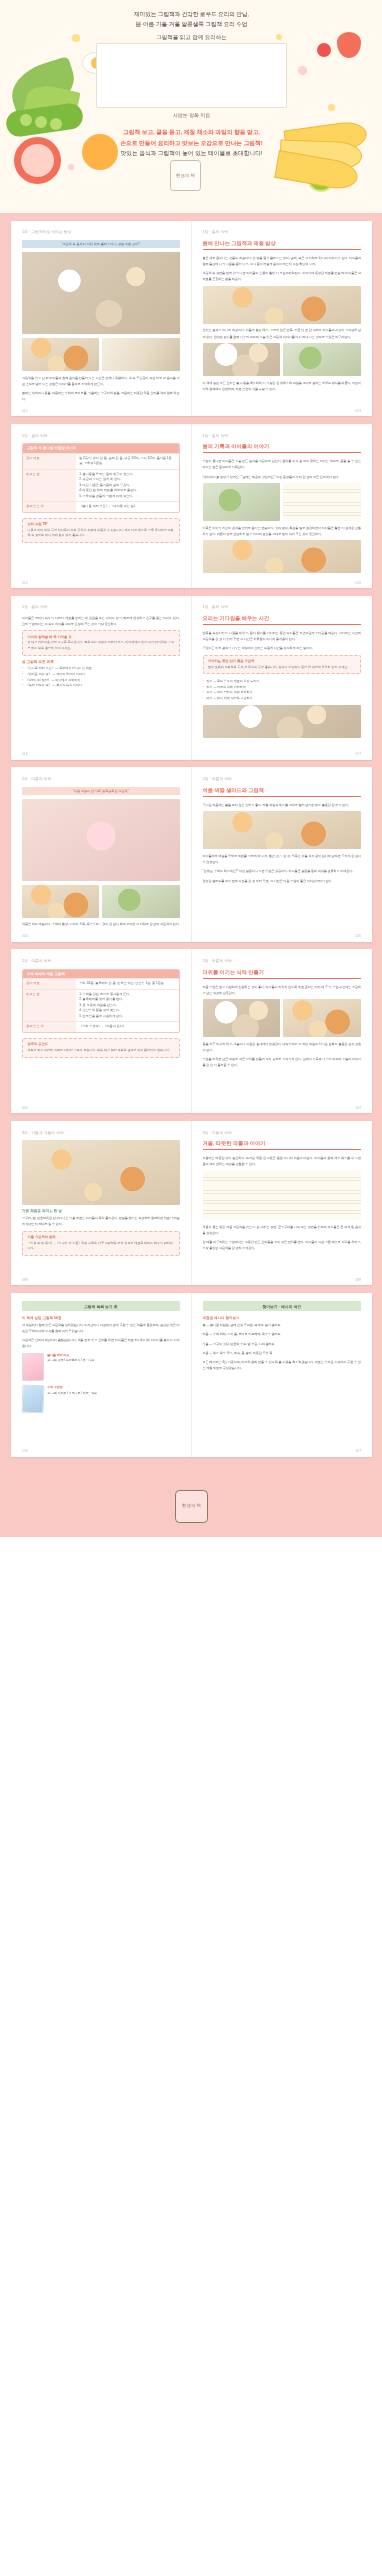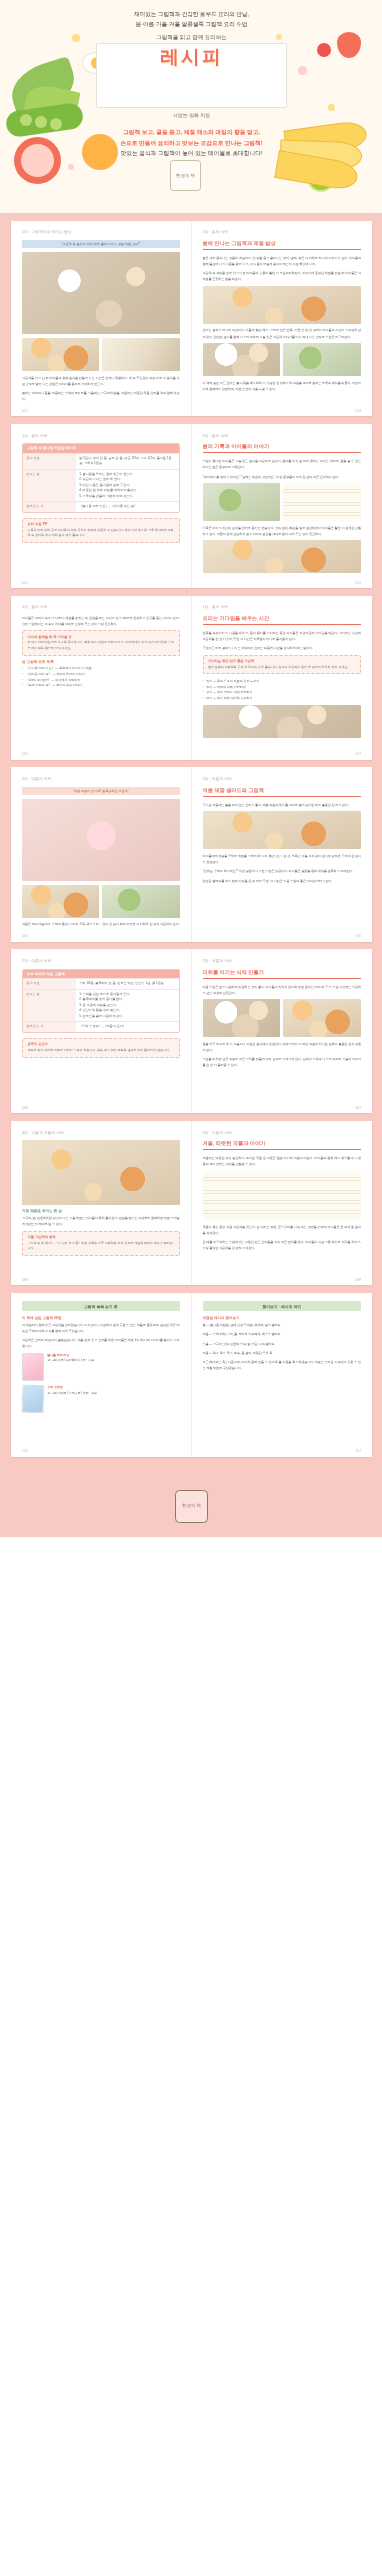--- a/index.html
+++ b/index.html
@@ -426,21 +426,20 @@
 
     <div class="cover-tagline">
       <span>재미있는 그림책과 건강한 로푸드 요리의 만남,</span><br>
       <span>봄·여름·가을·겨울 알콩샐쭉 그림책 요리 수업</span>
     </div>
 
     <div class="cover-sub">그림책을 읽고 함께 요리하는</div>
 
     <div class="cover-frame"></div>
     <div class="cover-title">
-      <span class="l2">레시피</span>
     </div>
 
     <div class="cover-author">사람눈·정화 지음</div>
 
     <div class="cover-blurb">
       <span class="hl">그림책 보고, 글을 듣고, 제철 채소와 과일의 향을 맡고,</span><br>
       <span class="hl">손으로 만들어 요리하고 맛보는 오감으로 만나는 그림책!</span><br>
       <span>맛있는 음식과 그림책이 놓여 있는 테이블로 초대합니다!</span>
     </div>
 

